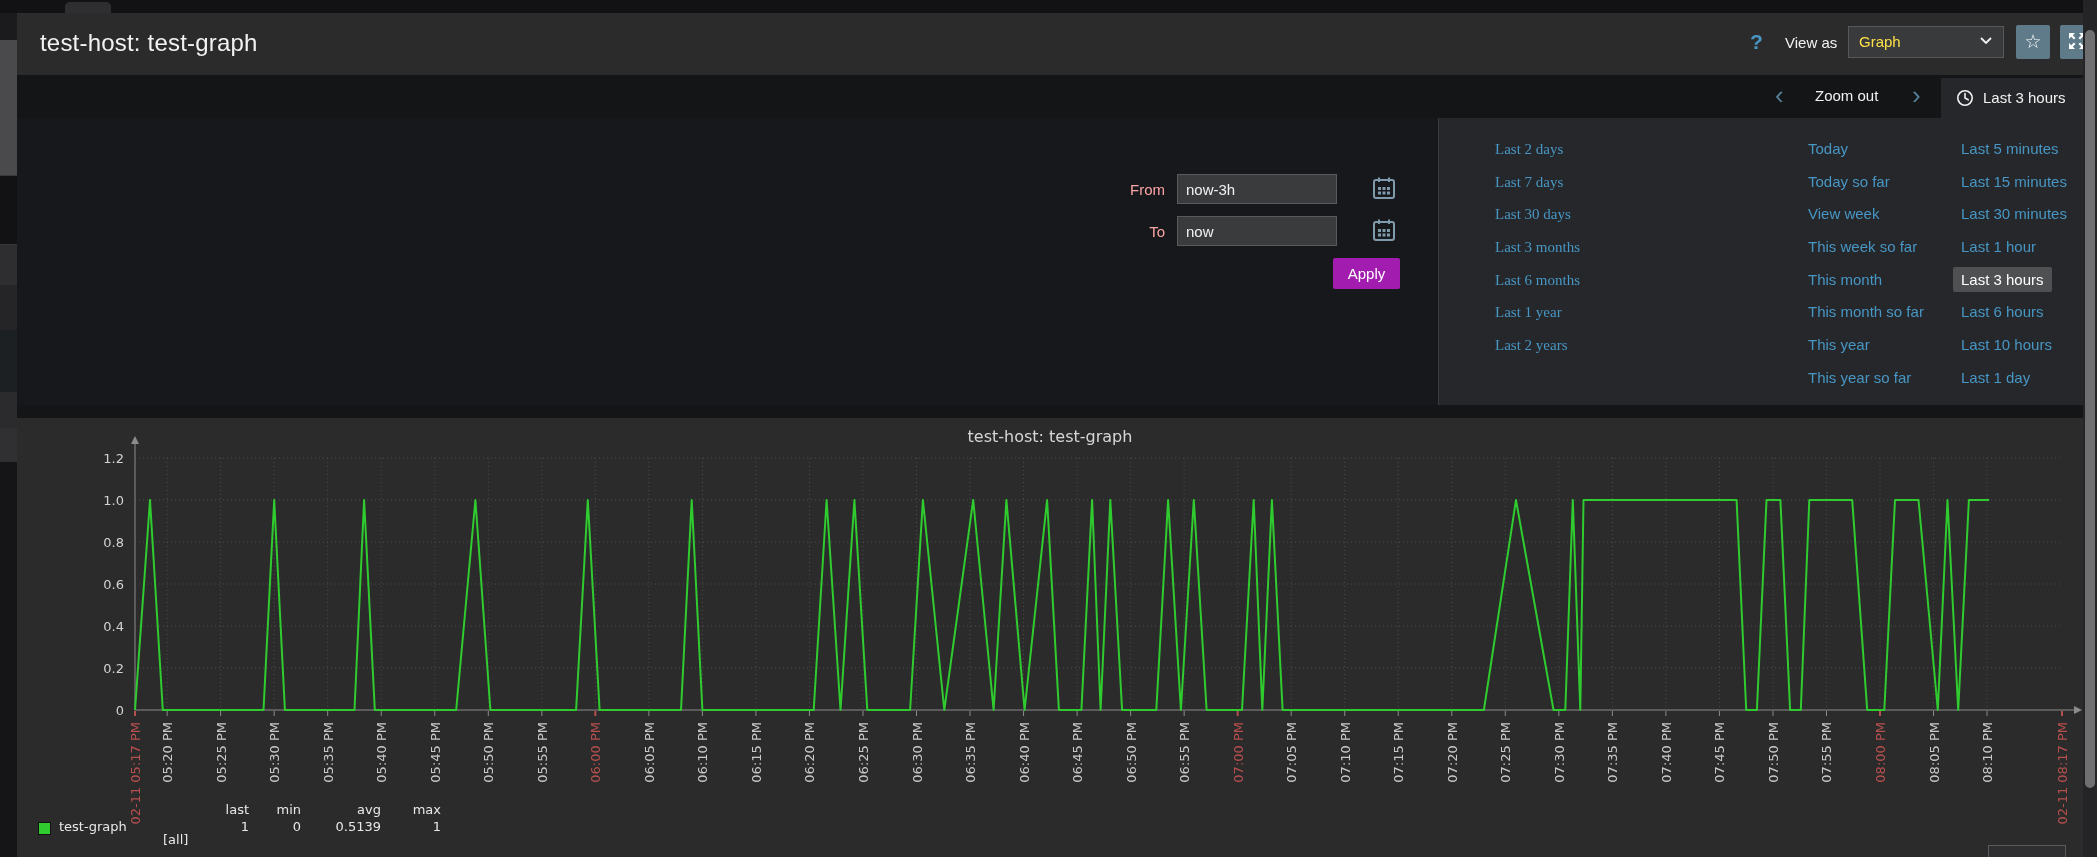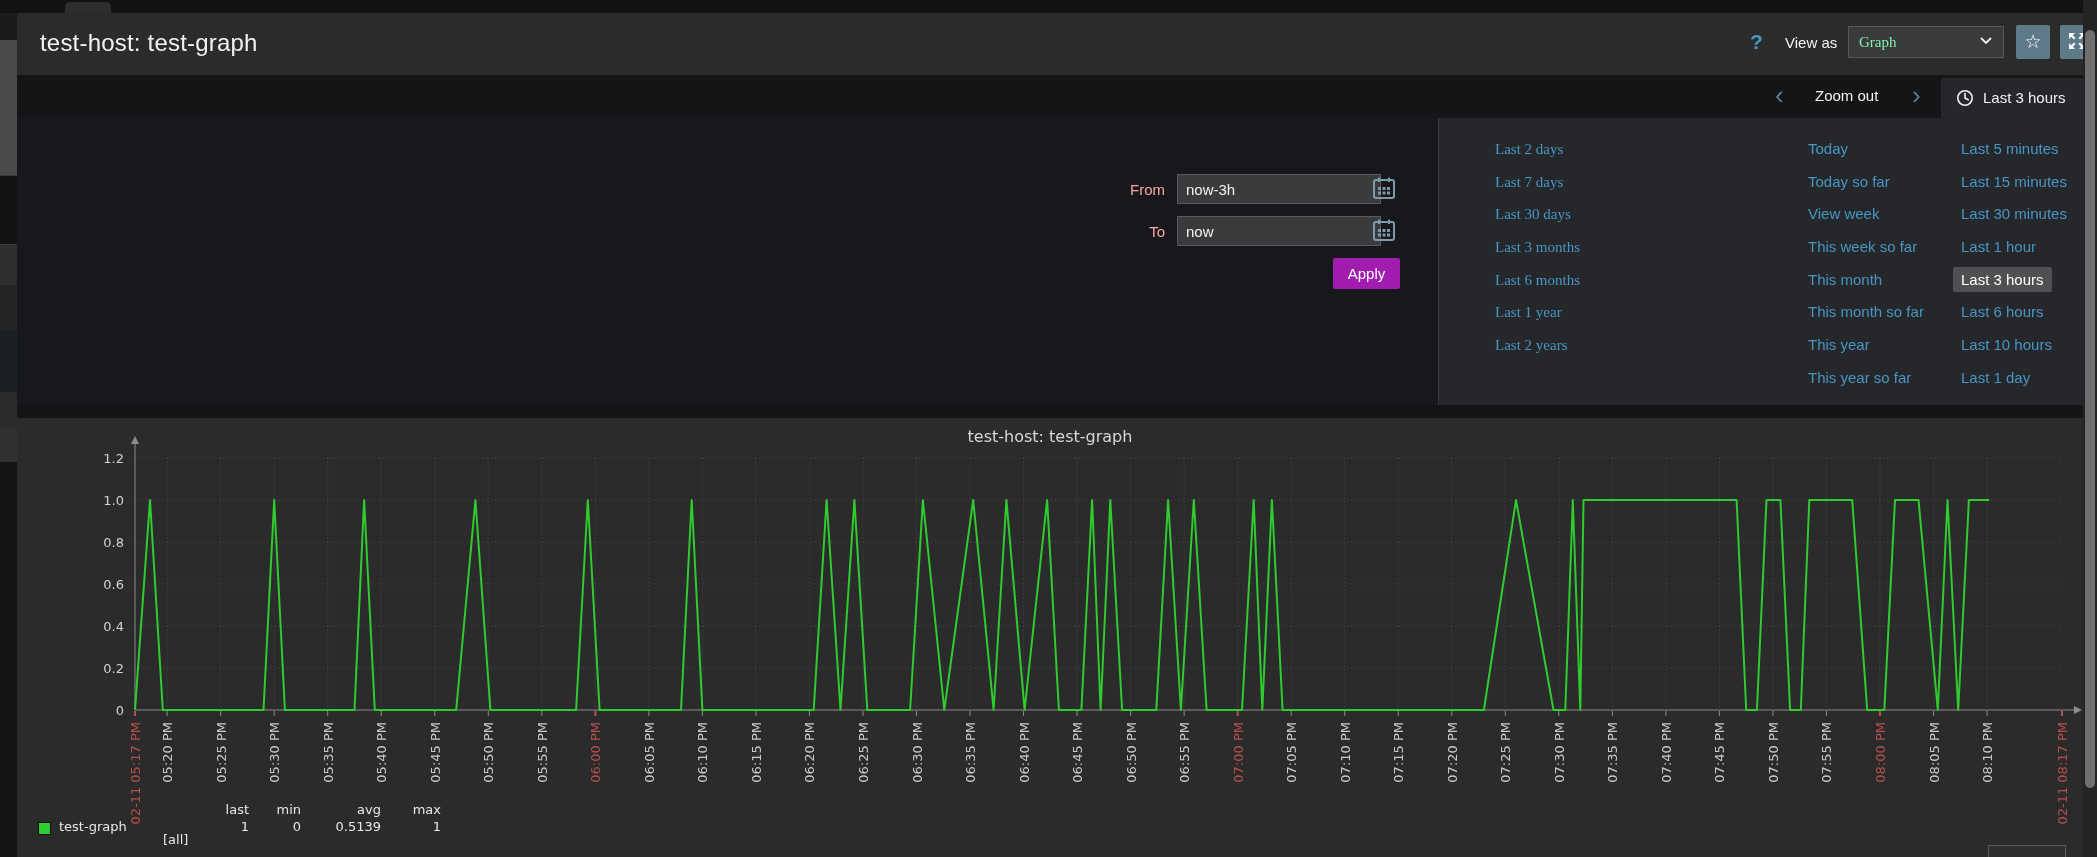--- a/index.html
+++ b/index.html
@@ -11,21 +11,21 @@
   #top-strip { left:0; top:0; width:2097px; height:13px; background:#121214; }
   #top-tab { left:65px; top:2px; width:46px; height:11px; background:#2e2e31; border-radius:5px 5px 0 0; }
   #left-sliver { left:0; top:13px; width:17px; height:844px; background:#161618; }
   .sliver-seg { left:0; width:17px; }
 
   
   #header { left:17px; top:13px; width:2066px; height:62px; background:#2b2b2b; }
   #page-title { left:23px; top:16px; font-size:24px; color:#f2f2f2; letter-spacing:0.2px; }
   #help-icon { left:1733px; top:17px; font-size:21px; font-weight:bold; color:#4796c4; cursor:pointer; }
   #viewas-label { left:1768px; top:21px; font-size:15px; color:#f2f2f2; }
-  #viewas-select { left:1831px; top:13px; width:156px; height:32px; background:#383a3c; border:1px solid #565859; color:#86efac; font-size:15px; line-height:30px; padding:0 10px; cursor:pointer;font-family:Liberation Serif, serif; }
+  #viewas-select { left:1831px; top:13px; width:156px; height:32px; background:#383a3c; border:1px solid #565859; color:#fde047; font-size:15px; line-height:30px; padding:0 10px; cursor:pointer; }
   #viewas-caret { left:1963px; top:24px; width:12px; height:8px; }
   .hbtn { width:34px; height:34px; background:#5f7b8a; border:none; border-radius:2px; color:#ffffff; cursor:pointer; text-align:center; }
   #star-btn { left:1999px; top:12px; font-size:19px; line-height:32px; }
   #fullscreen-btn { left:2043px; top:12px; }
 
   
   #filter-area { left:17px; top:75px; width:2066px; height:343px; background:#131517; }
   #zoomout-row { left:0; top:0; width:2066px; height:43px; }
   .chev { font-size:26px; color:#567f99; line-height:38px; cursor:pointer; }
   #chev-left { left:1758px; top:1px; }
@@ -34,21 +34,21 @@
   #range-tab { left:1924px; top:3px; width:153px; height:40px; background:#26272a; color:#f2f2f2; font-size:15px; cursor:pointer; }
   #range-tab .clock { position:absolute; left:15px; top:11px; }
   #range-tab .lbl { position:absolute; left:42px; top:11px; }
 
   #filter-panel { left:0; top:43px; width:2066px; height:287px; background:#17181b; }
   #links-panel { left:1421px; top:0; width:645px; height:287px; background:#26272a; border-left:1px solid #3a3a3c; }
 
   .f-label { font-size:15px; color:#fca5a5; text-align:right; width:60px; }
   #from-label { left:1088px; top:63px; }
   #to-label   { left:1088px; top:105px; }
-  .f-input { width:204px; height:30px; background:#3a3b3d; border:1px solid #5a5a5c; color:#f2f2f2; font-size:15px; padding:0 8px; }
+  .f-input { width:160px; height:30px; background:#3a3b3d; border:1px solid #5a5a5c; color:#f2f2f2; font-size:15px; padding:0 8px; }
   #from-input { left:1160px; top:56px; }
   #to-input   { left:1160px; top:98px; }
   .cal-btn { width:26px; height:26px; background:transparent; border:none; cursor:pointer; }
   #from-cal { left:1354px; top:58px; }
   #to-cal   { left:1354px; top:100px; }
   #apply-btn { left:1316px; top:140px; width:67px; height:31px; background:#a21caf; border:none; border-radius:2px; color:#fff; font-size:15px; cursor:pointer; }
 
   .qcol { position:absolute; top:20px; }
   #qcol1 { left:56px;font-family:Liberation Serif, serif; }  #qcol2 { left:188px; }  #qcol3 { left:369px; }  #qcol4 { left:522px; }
   .qlink { display:block; height:32.7px; line-height:22px; font-size:15px; color:#4796c4; text-decoration:none; cursor:pointer; white-space:nowrap; }

